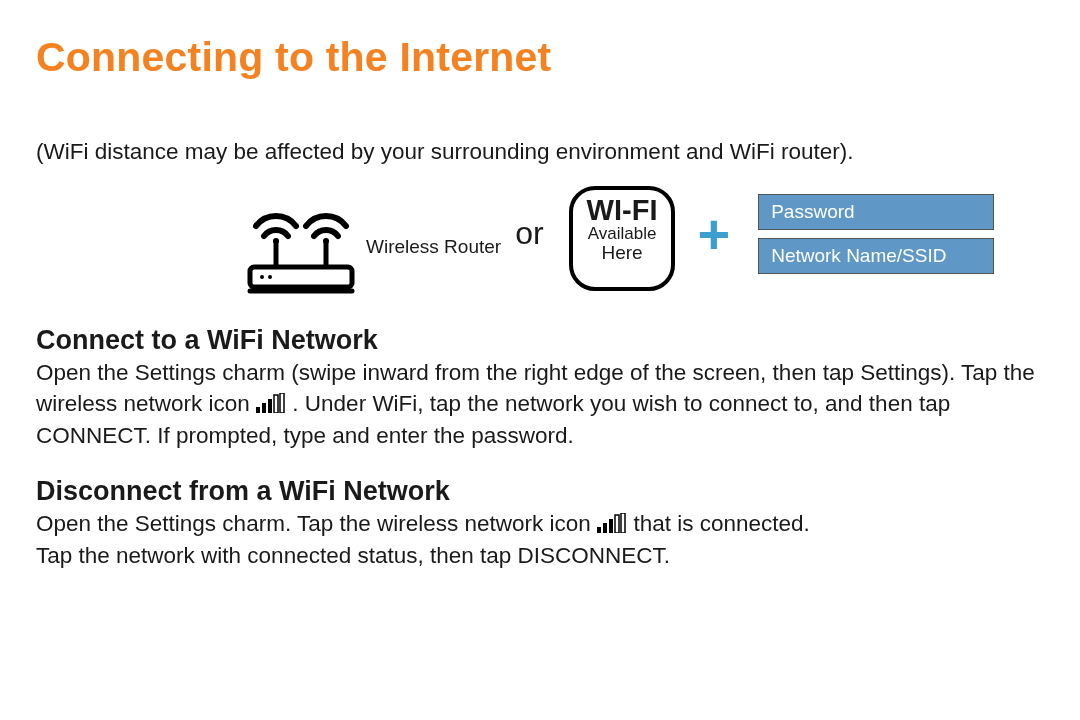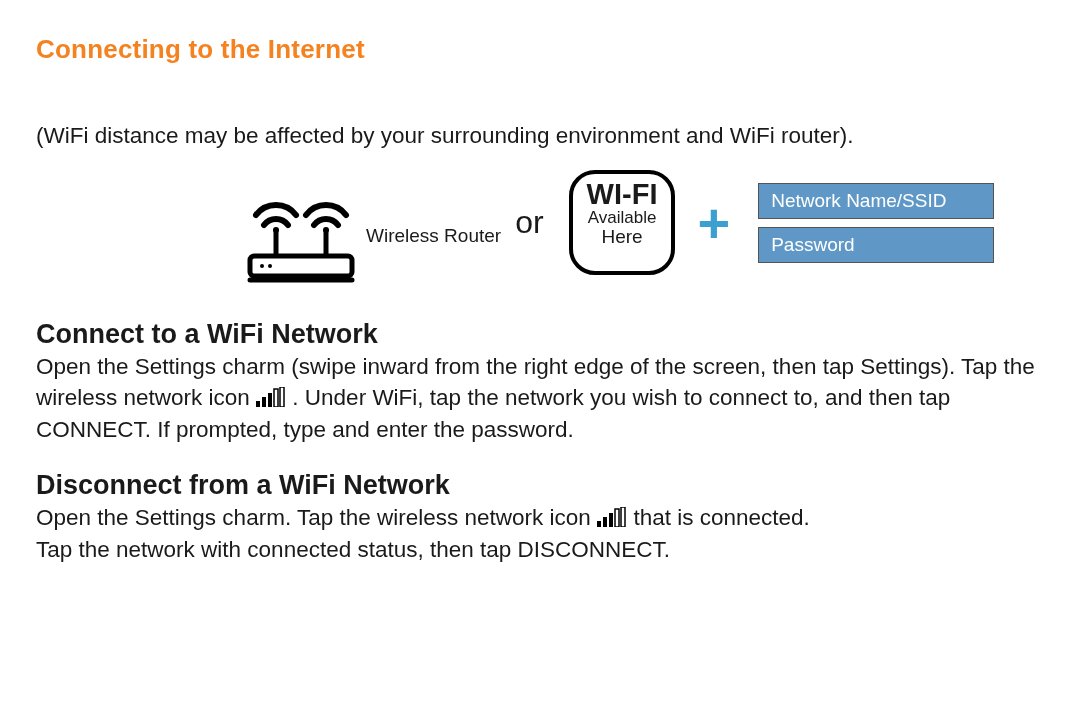--- a/index.html
+++ b/index.html
@@ -1,24 +1,24 @@
 <!DOCTYPE html>
 <html><head>
 <meta charset="utf-8">
 <style>
   html,body{margin:0;padding:0;width:1080px;height:720px;background:#fff;font-family:"Gotham","Helvetica Neue",Arial,sans-serif;color:#1a1a1a;}
   .page{padding:34px 36px 0 36px;}
-  h1.title{color:#F58220;font-size:26px;font-weight:700;margin:0 0 26px 0;letter-spacing:0.2px;}
+  h1.title{color:#F58220;font-size:41px;font-weight:700;margin:0 0 26px 0;letter-spacing:0.2px;}
   p{font-size:22.5px;line-height:1.35;margin:0 0 18px 0;font-weight:400;}
   .intro2{margin-top:12px;}
   .diagram{display:flex;align-items:center;margin:6px 0 20px 0;padding-left:200px;}
   .router-group{display:flex;flex-direction:row;align-items:center;}
   .router-label{font-size:19px;margin-top:2px;}
   .or{font-size:32px;margin:0 25px 24px 14px;}
-  .wifi-sign{border:4px solid #000;border-radius:26px;padding:6px 14px 24px 14px;text-align:center;margin-bottom:24px;}
+  .wifi-sign{border:4px solid #000;border-radius:26px;padding:6px 14px 24px 14px;text-align:center;margin-bottom:14px;}
   .wifi-sign .big{font-size:29px;font-weight:600;line-height:1;}
   .wifi-sign .mid{font-size:17px;line-height:1.05;}
   .wifi-sign .sm{font-size:19px;line-height:1.1;}
   .plus{font-size:56px;color:#3B9FD0;font-weight:800;margin:0 28px 24px 22px;line-height:1;}
   .cred-box{display:flex;flex-direction:column;gap:8px;margin-bottom:24px;}
   .cred{background:#5F98C6;color:#fff;border:1px solid #555;padding:6px 12px;font-size:19px;width:210px;}
   h2.sub{font-size:27px;font-weight:700;margin:10px 0 2px 0;}
   .sec-p{font-size:22.5px;line-height:1.35;margin:0 0 24px 0;}
   .pnum{position:absolute;left:36px;bottom:18px;font-size:15px;font-weight:700;}
   .page{position:relative;height:100%;}
@@ -71,22 +71,22 @@
 
     <div class="wifi-sign">
       <div class="big">WI-FI</div>
       <div class="mid">Available</div>
       <div class="sm">Here</div>
     </div>
 
     <div class="plus">+</div>
 
     <div class="cred-box">
+      <div class="cred">Password</div>
       <div class="cred">Network Name/SSID</div>
-      <div class="cred">Password</div>
     </div>
 
   </div>
 
   <h2 class="sub">Connect to a WiFi Network</h2>
   <p class="sec-p">
     <span>Open the Settings charm (swipe inward from the right edge of the screen, then tap Settings). Tap the wireless network icon </span>
     <span class="sig">
       <svg viewBox="0 0 30 20">
         <rect x="0" y="14" width="4" height="6" fill="#000"></rect>

